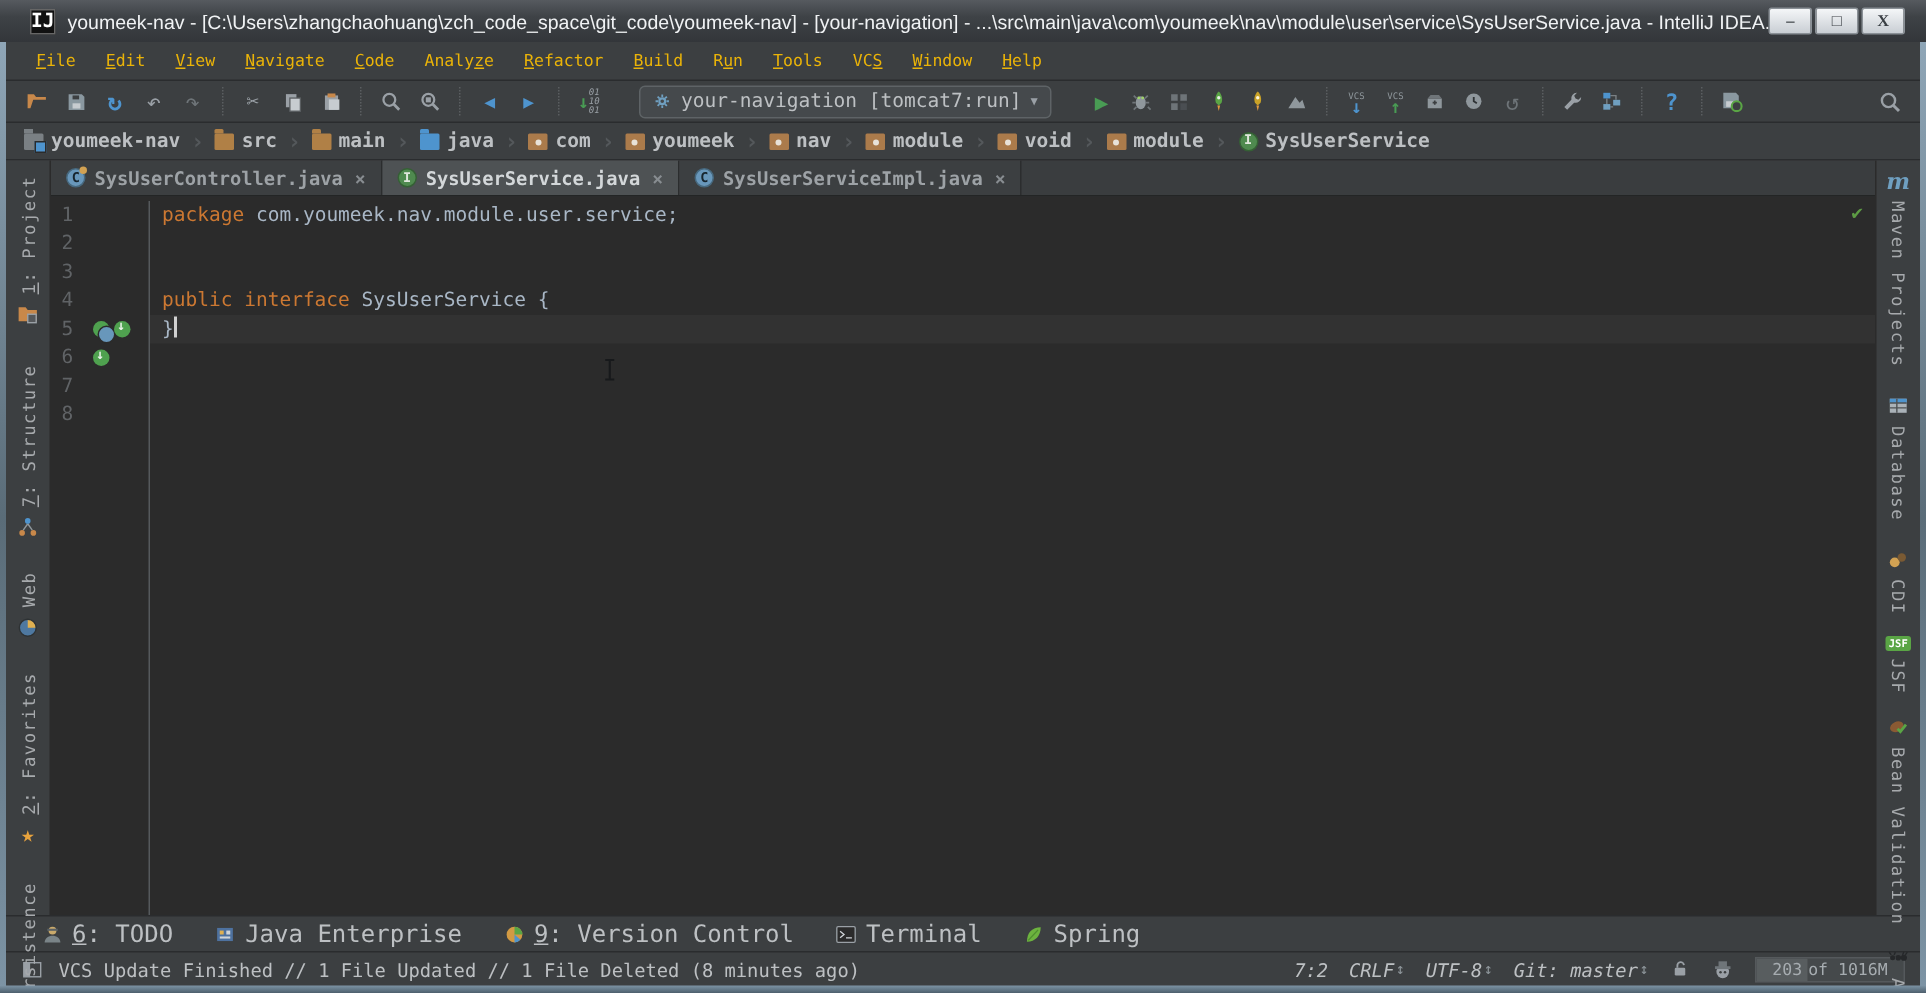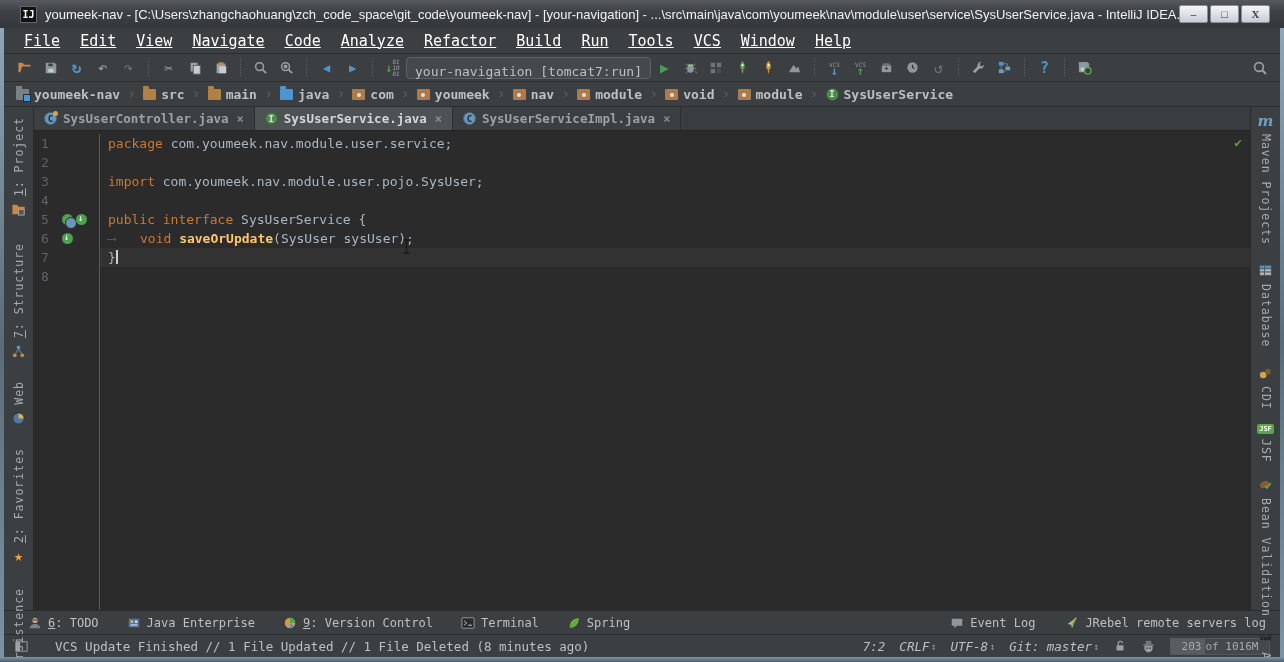--- a/index.html
+++ b/index.html
@@ -10,39 +10,39 @@
   
   #frame-left  { position:absolute; left:0; top:28px; bottom:0; width:4px; background:linear-gradient(180deg,#8fa6b7,#5a6c78,#7d94a5); z-index:5;}
   #frame-right { position:absolute; right:0; top:28px; bottom:0; width:4px; background:linear-gradient(180deg,#8fa6b7,#5a6c78,#7d94a5); z-index:5;}
   #frame-bottom{ position:absolute; left:0; right:0; bottom:0; height:5px; background:linear-gradient(180deg,#7d94a5,#4d5f6d); z-index:6;}
 
   
   #titlebar { position:absolute; left:0; top:0; width:1284px; height:28px;
     background:linear-gradient(180deg,#565a5f 0%,#3e4246 40%,#33363a 100%);
     display:flex; align-items:center; padding:0 8px; }
   #app-icon { width:17px; height:17px; background:#111; border:1px solid #666; color:#fff;
-    font-size:10px; font-weight:bold; display:flex; align-items:center; justify-content:center; margin:0 8px 0 12px; }
+    font-size:13px; font-weight:bold; display:flex; align-items:center; justify-content:center; margin:0 8px 0 12px; }
   #title-text { color:#f0f2f4; font-family:"Liberation Sans", sans-serif; font-size:13px; white-space:nowrap; overflow:hidden; flex:1; }
   #win-controls { display:flex; gap:2px; margin-right:6px; }
   .wbtn { width:29px; height:18px; background:linear-gradient(180deg,#f4f6f8,#c9ced4); border:1px solid #8a9096; border-radius:2px;
     color:#3a3f44; font-size:11px; font-weight:bold; display:flex; align-items:center; justify-content:center; font-family:"Liberation Serif",serif;}
 
   
   #menubar { position:absolute; left:4px; top:28px; right:4px; height:26px; background:#3c3f41;
     border-bottom:1px solid #2a2c2e; display:flex; align-items:center; padding-left:10px; }
-  .menu-item { color:#ffffff; font-size:15px; padding:3px 10px; cursor:default;text-decoration:underline; }
+  .menu-item { color:#eab308; font-size:11px; padding:3px 10px; cursor:default; }
 
   
   #toolbar { position:absolute; left:4px; top:54px; right:4px; height:28px; background:#3c3f41;
     border-bottom:1px solid #2a2c2e; display:flex; align-items:center; padding:0 8px; gap:1px; }
   .tbtn { height:24px; min-width:25px; display:flex; align-items:center; justify-content:center; border-radius:3px; color:#9aa0a6; font-size:14px;}
   .tsep { width:1px; height:19px; border-left:1px dotted #5a5e61; margin:0 6px; }
   .blue { color:#4e94ce; } .green { color:#499c54; } .dim { color:#6e7478; }
   #run-config { height:22px; display:flex; align-items:center; gap:6px; border:1px solid #5e6366; border-radius:4px;
-    background:#45494c; padding:0 8px; margin:0 0; color:#bdc0c3; font-size:13px;flex-direction:column; }
+    background:#45494c; padding:0 8px; margin:0 20px; color:#bdc0c3; font-size:13px; }
   #run-config .dd { font-size:8px; color:#9aa0a6; }
   .vcs-btn { display:flex; flex-direction:column; align-items:center; line-height:7px; }
   .vcs-tag { font-size:6px; color:#8f979c; letter-spacing:0; }
   .vcs-btn .arr { font-size:12px; font-weight:bold; }
   #tb-bytecode { display:flex; align-items:center; line-height:6px; }
   #tb-bytecode .arr { color:#499c54; font-size:12px; font-weight:bold;}
   #tb-bytecode .digits { display:flex; flex-direction:column; font-size:6px; color:#9aa0a6; }
   .spacer { flex:1; }
 
   
@@ -101,27 +101,27 @@
   .code-line.caret-line { background:#323232; }
   .tok-kw { color:#cc7832; font-weight:normal; }
   .tok-plain { color:#a9b7c6; }
   .tok-fn { color:#ffc66d; font-weight:bold;}
   .tok-ws { color:#53575a; display:inline-block; width:32px; }
   .caret { display:inline-block; width:2px; height:14px; background:#d0d0d0; vertical-align:-2px; }
   #inspection-check { position:absolute; top:4px; right:8px; color:#5d9b44; font-size:13px; font-weight:bold; }
 
   
   #bottombar { position:absolute; left:4px; right:4px; bottom:28px; height:24px; background:#3c3f41;
-    border-top:1px solid #2a2c2e; display:flex; align-items:center; padding:0 14px 0 24px; gap:28px; font-size:12px; color:#bdc0c3;}
+    border-top:1px solid #2a2c2e; display:flex; align-items:center; padding:0 14px 0 24px; gap:28px; font-size:16px; color:#bdc0c3;}
   .bb-item { display:flex; align-items:center; gap:6px; }
   .bb-right { margin-left:auto; display:flex; gap:30px; }
 
   
   #statusbar { position:absolute; left:4px; right:4px; bottom:5px; height:23px; background:#3c3f41;
-    border-top:1px solid #2a2c2e; display:flex; align-items:center; padding:0 10px; font-size:12.5px; color:#bdc0c3;gap:16px;}
+    border-top:1px solid #2a2c2e; display:flex; align-items:center; padding:0 10px; font-size:12.5px; color:#bdc0c3;}
   #status-msg { margin-left:10px; }
   .sb-right { margin-left:auto; display:flex; align-items:center; gap:14px; }
   .sb-field { display:flex; align-items:center; gap:1px;font-style:italic;}
   .updown { font-size:10px; color:#8f979c; }
   #memory { position:relative; width:100px; height:17px; background:#45494b; border:1px solid #55595c; font-size:11px;
     display:flex; align-items:center; justify-content:center; color:#a6acb0; overflow:hidden;}
   #memory .fill { position:absolute; left:0; top:0; bottom:0; width:34px; background:#585d5f; }
   #memory .memtxt { position:relative; z-index:1; display:flex; gap:4px;align-items:flex-end;}
 
   
@@ -513,24 +513,22 @@
           <span class="gicons"></span>
         </div>
         <div class="gutter-row">
           <span class="lnum">8</span>
           <span class="gicons"></span>
         </div>
       </div>
     <div id="code-col">
         <div class="code-line"><span class="tok-kw">package </span><span class="tok-plain">com.youmeek.nav.module.user.service;</span></div>
         <div class="code-line"></div>
-        <div class="code-line"><span class="tok-kw">import </span><span class="tok-plain">com.youmeek.nav.module.user.pojo.SysUser;</span></div>
         <div class="code-line"></div>
         <div class="code-line"><span class="tok-kw">public interface </span><span class="tok-plain">SysUserService {</span></div>
-        <div class="code-line"><span class="tok-ws">⟶</span><span class="tok-kw">void </span><span class="tok-fn">saveOrUpdate</span><span class="tok-plain">(SysUser sysUser);</span></div>
         <div class="code-line caret-line"><span class="tok-plain">}</span><span class="caret"></span></div>
         <div class="code-line"></div>
       </div>
     <span id="inspection-check">✔</span>
   </div>
 </div>
 
 <div id="bottombar">
   <span class="bb-item">
     <svg width="14" height="14" viewBox="0 0 16 16">
@@ -565,36 +563,20 @@
       </svg>
     <span>Terminal</span>
     </span>
   <span class="bb-item">
     <svg width="14" height="14" viewBox="0 0 16 16">
         <path d="M13.5 2.5c-6.5 0-10.5 4-10.5 11 6.5 0 10.5-4.5 10.5-11z" fill="#6db33f"></path>
         <path d="M4 12.5L11.5 4.5" stroke="#4e8f2f" fill="none"></path>
       </svg>
     <span>Spring</span>
     </span>
-  <span class="bb-right">
-    <span class="bb-item">
-      <svg width="14" height="14" viewBox="0 0 16 16">
-          <path d="M2 3h12v8H8l-3 3v-3H2z" fill="#8f979c"></path>
-        </svg>
-      <span>Event Log</span>
-      </span>
-    <span class="bb-item">
-      <svg width="14" height="14" viewBox="0 0 16 16">
-          <path d="M13 2L3 9l4 1 1 4z" fill="#9fc98f"></path>
-          <path d="M13 2L9 10l-2 0" fill="#5aa545"></path>
-          <path d="M13 2l-4 4" stroke="#e09a3e" stroke-width="1.6"></path>
-        </svg>
-      <span>JRebel remote servers log</span>
-      </span>
-  </span>
 </div>
 
 <div id="statusbar">
   <svg width="15" height="15" viewBox="0 0 16 16">
       <rect x="2" y="3" width="12" height="10" fill="none" stroke="#9aa0a6"></rect>
       <rect x="2" y="3" width="4.5" height="10" fill="#9aa0a6"></rect>
     </svg>
   <span id="status-msg">VCS Update Finished // 1 File Updated // 1 File Deleted (8 minutes ago)</span>
   <span class="sb-right">
     <span class="sb-field">7:2</span>

